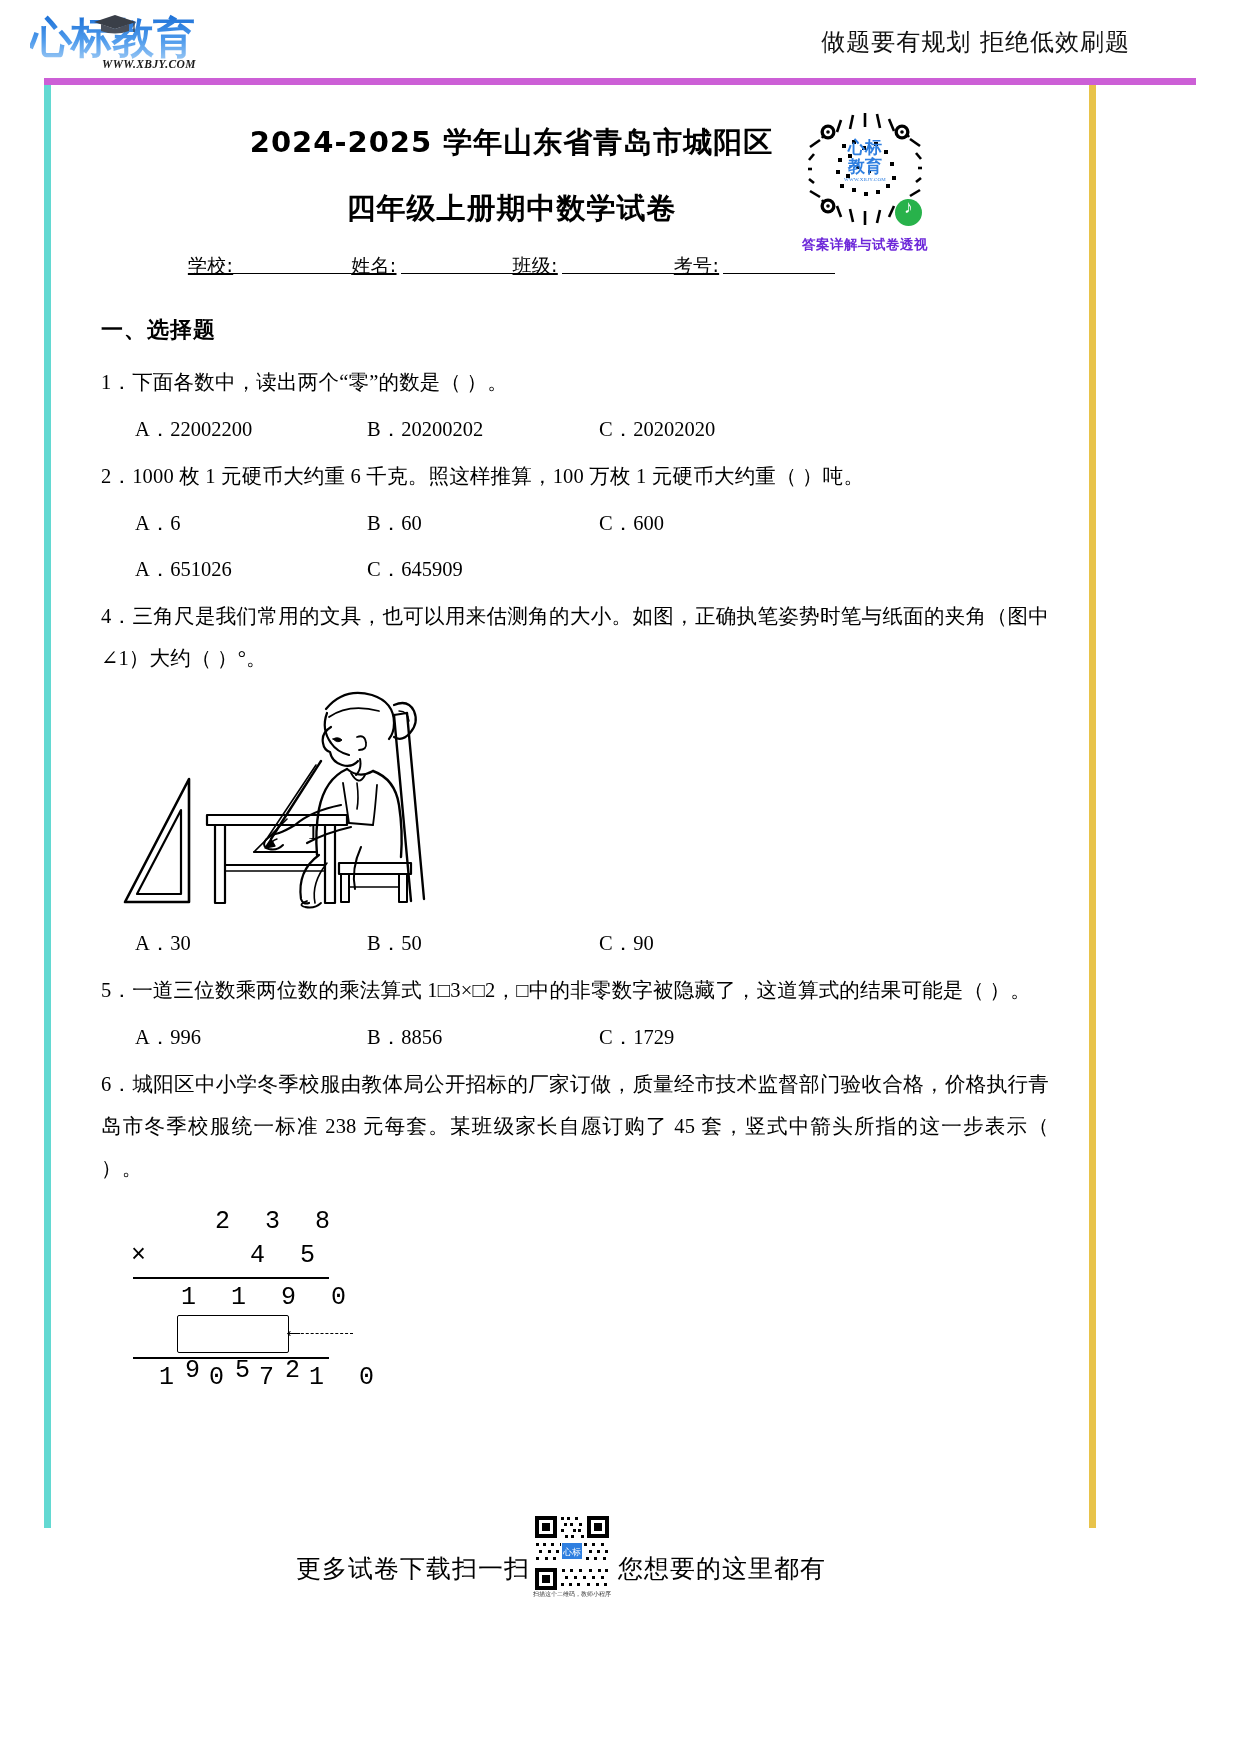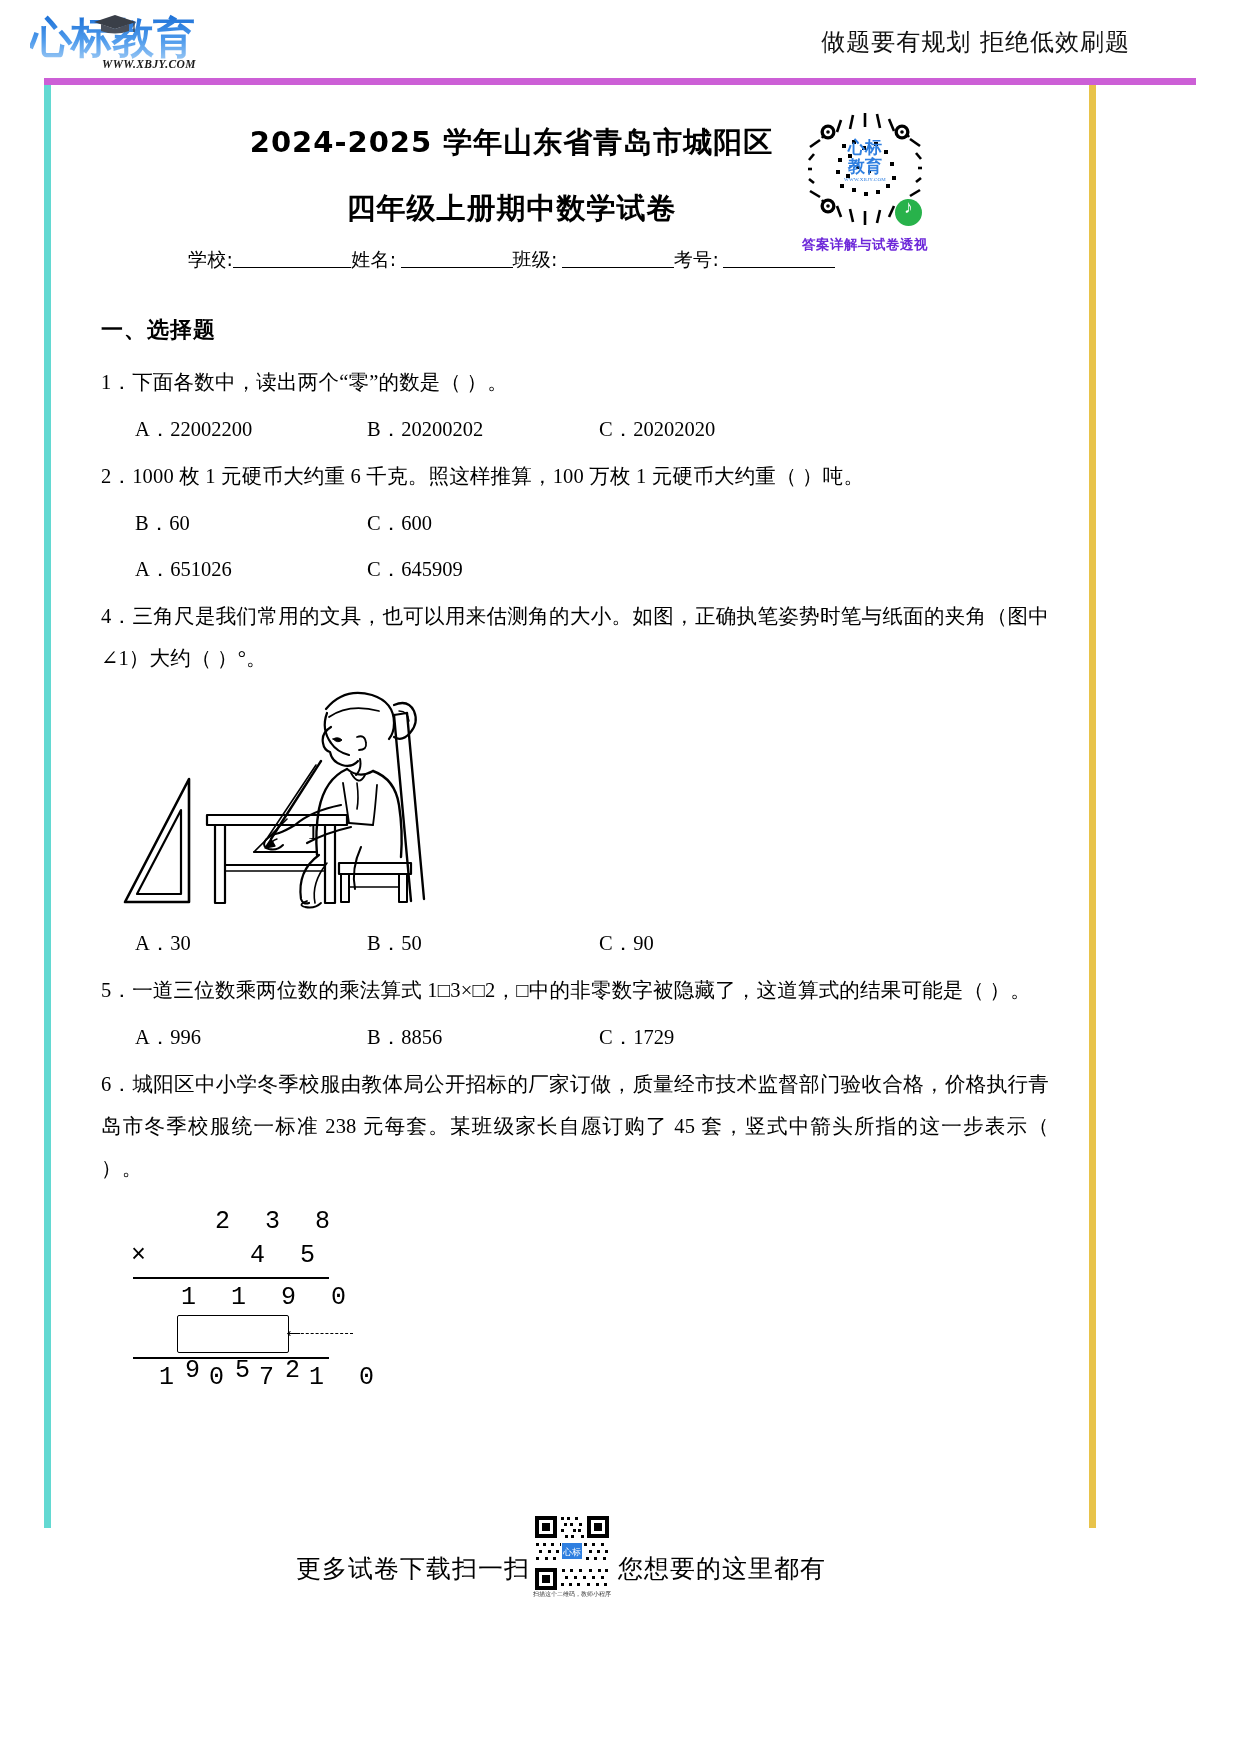--- a/index.html
+++ b/index.html
@@ -100,25 +100,26 @@
     font-family: "DejaVu Sans", sans-serif;
     font-weight: bold;
     font-size: 29px;
     letter-spacing: 1px;
     color: #000;
   }
   .title1 { margin-top: 38px; }
   .title2 { margin-top: 26px; }
 
   .infoline {
-    margin-top: 18px;
+    margin-top: 24px;
     text-align: center;
     font-size: 20px;
     letter-spacing: 0.3px;
     white-space: nowrap;
+    text-decoration: underline;
   }
   .infoline .lbl { font-family: "DejaVu Sans", sans-serif; font-size: 19px; }
   .blank-s { display:inline-block; width: 118px; border-bottom: 1.6px solid #000; height: 17px; vertical-align: -2px; }
   .blank-m { display:inline-block; width: 112px; border-bottom: 1.6px solid #000; height: 17px; vertical-align: -2px; margin-left:4px;}
 
   
   .qr-head-wrap {
     position: absolute;
     right: 42px; top: 25px;
     width: 130px;
@@ -377,20 +378,21 @@
 
     <div class="q">1．下面各数中，读出两个“零”的数是（  ）。</div>
     <div class="opts">
       <span>A．22002200</span>
       <span>B．20200202</span>
       <span>C．20202020</span>
     </div>
 
     <div class="q">2．1000 枚 1 元硬币大约重 6 千克。照这样推算，100 万枚 1 元硬币大约重（  ）吨。</div>
     <div class="opts">
+      <span>A．6</span>
       <span>B．60</span>
       <span>C．600</span>
     </div>
 
     <div class="opts">
       <span>A．651026</span>
       <span>C．645909</span>
     </div>
 
     <div class="q">4．三角尺是我们常用的文具，也可以用来估测角的大小。如图，正确执笔姿势时笔与纸面的夹角（图中∠1）大约（  ）°。</div>

